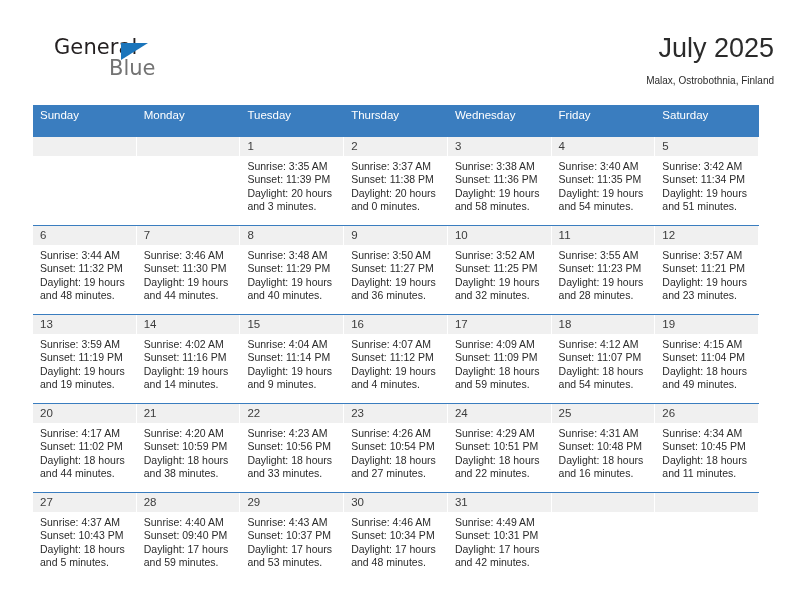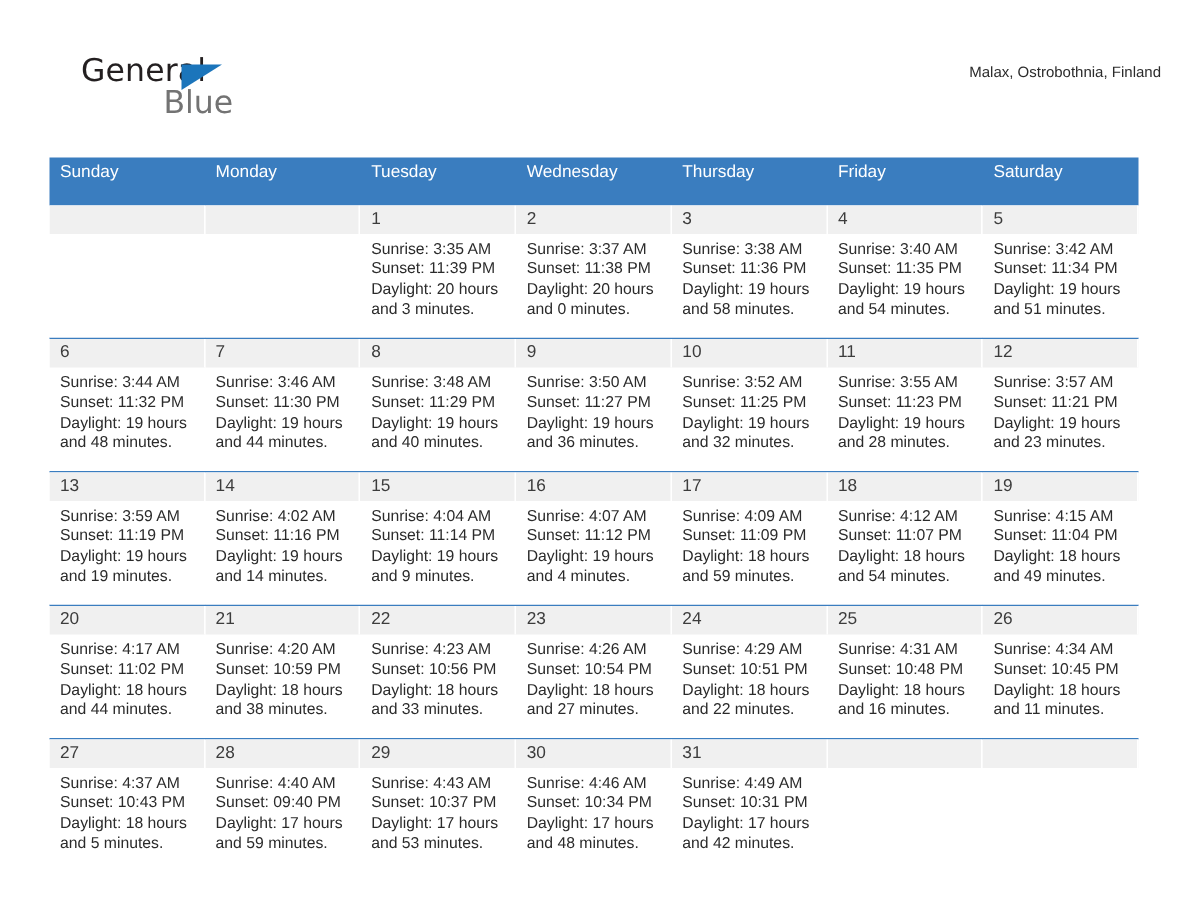--- a/index.html
+++ b/index.html
@@ -159,32 +159,33 @@
 
   <div class="header">
 
     <div class="logo">
       <span class="logo-general">General</span>
       <span class="logo-triangle"></span>
       <span class="logo-blue">Blue</span>
     </div>
 
     <div class="title-block">
+      <div class="cal-title">July 2025</div>
       <div class="cal-subtitle">Malax, Ostrobothnia, Finland</div>
     </div>
 
   </div>
 
   <div class="calendar">
     <div class="weekday-row" id="weekday-row">
         <div class="weekday-cell">Sunday</div>
         <div class="weekday-cell">Monday</div>
         <div class="weekday-cell">Tuesday</div>
+        <div class="weekday-cell">Thursday</div>
         <div class="weekday-cell">Wednesday</div>
-        <div class="weekday-cell">Thursday</div>
         <div class="weekday-cell">Friday</div>
         <div class="weekday-cell">Saturday</div>
       </div>
     <div id="weeks-container">
         <div class="week-row first">
           <div class="day-cell empty">
             <div class="day-band">
               <span class="day-number"></span>
             </div>
             <div class="day-body"></div>

